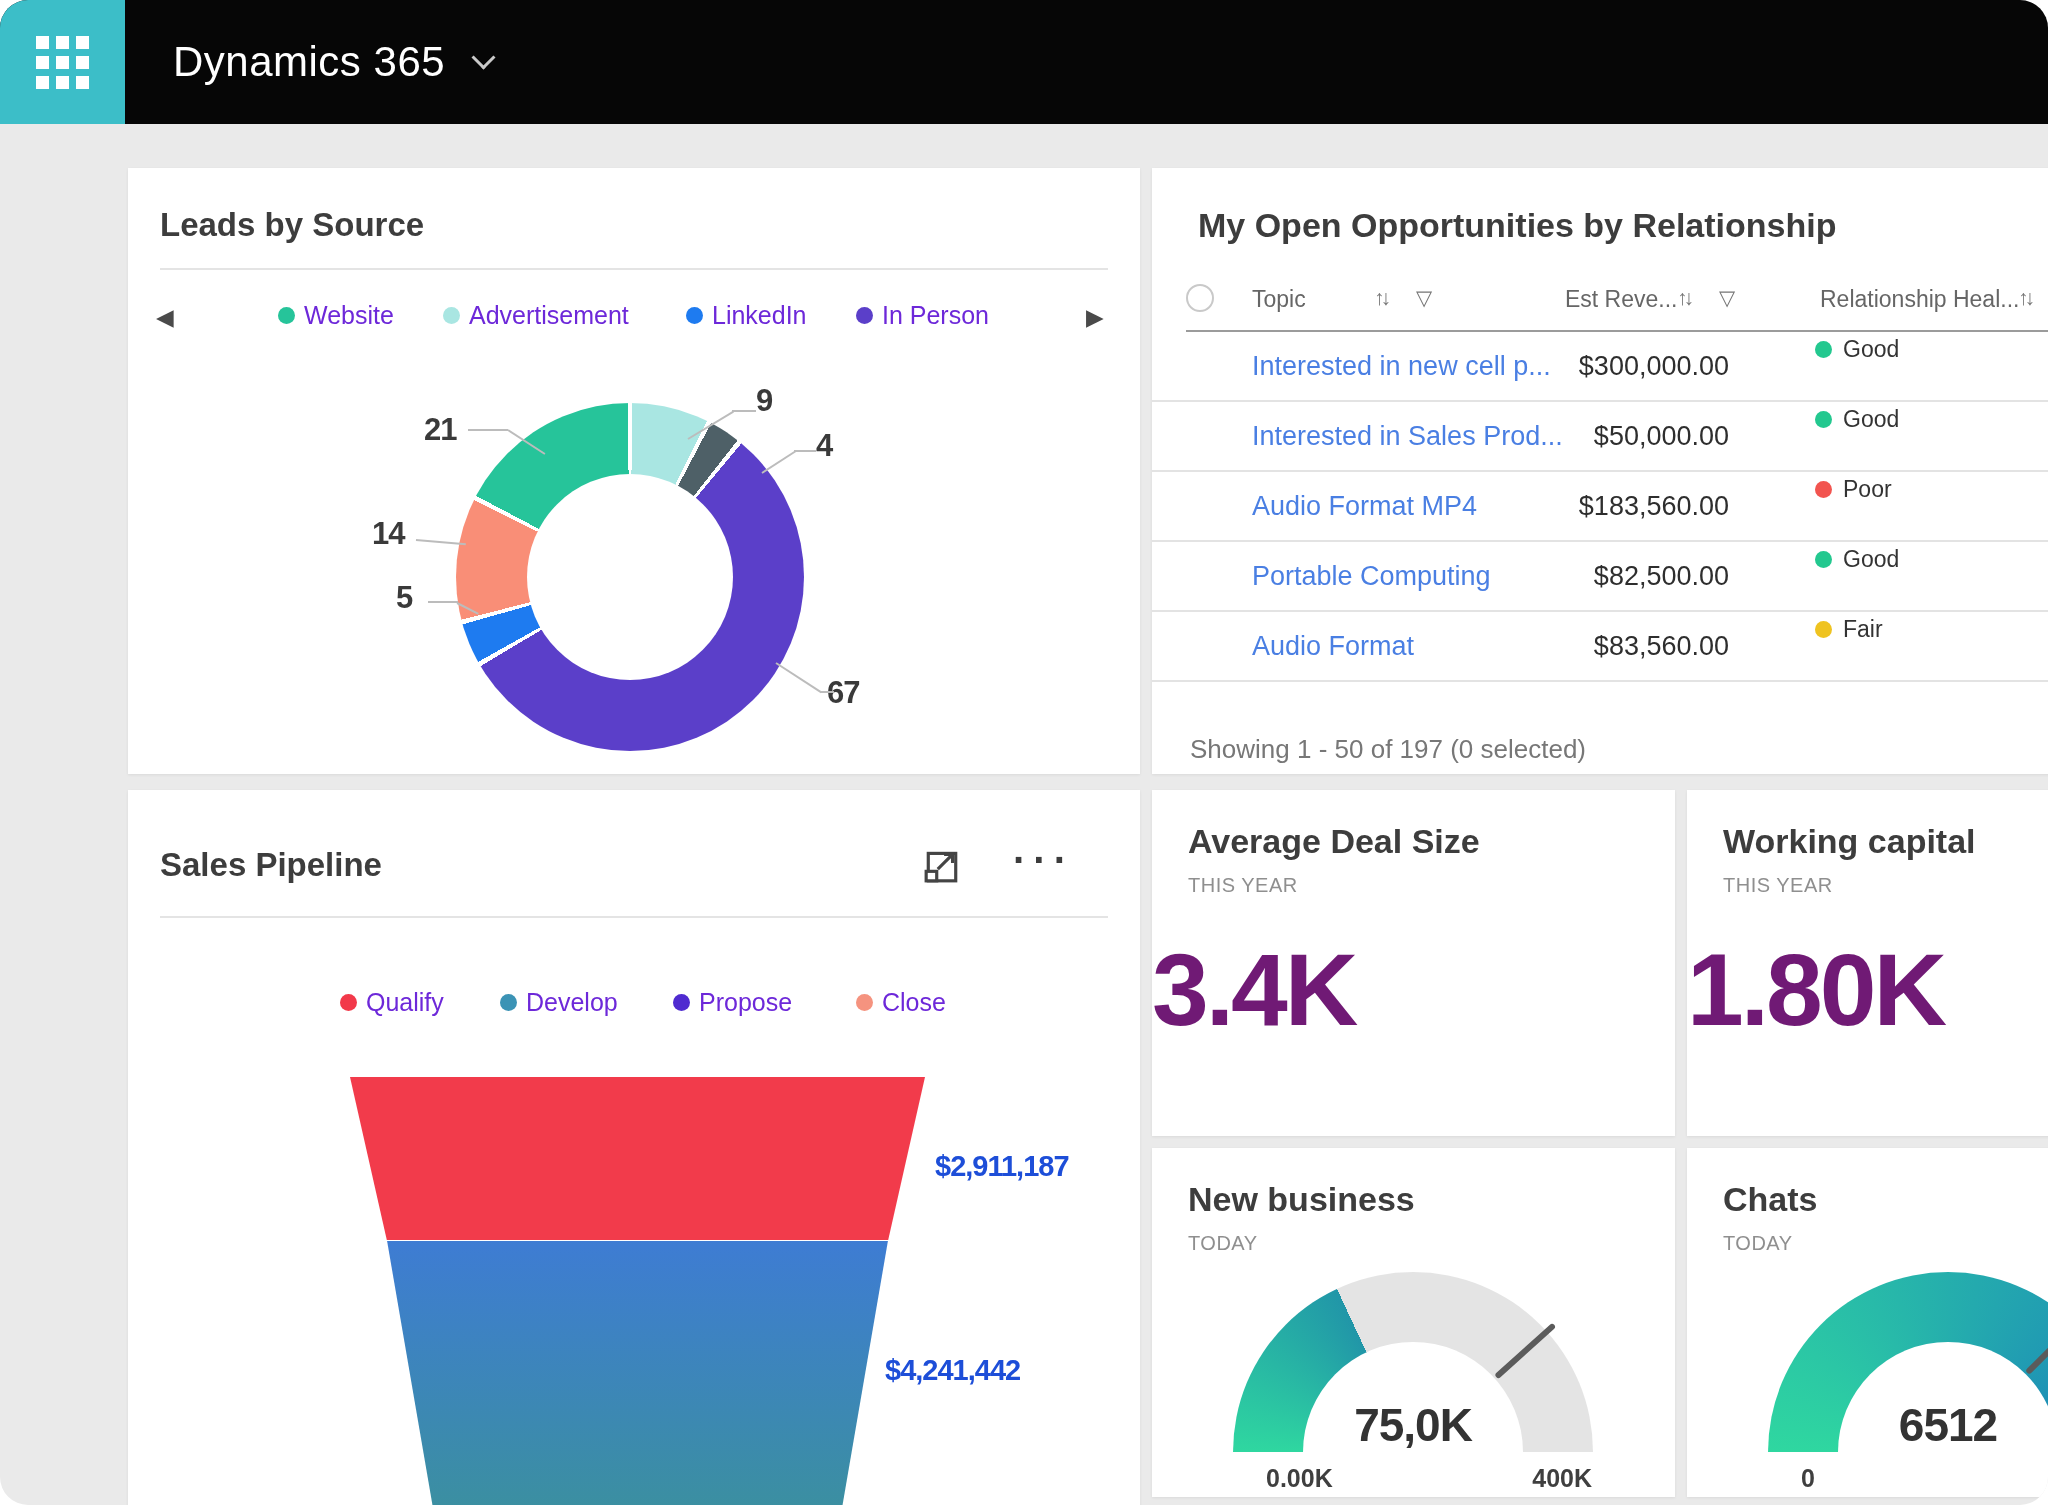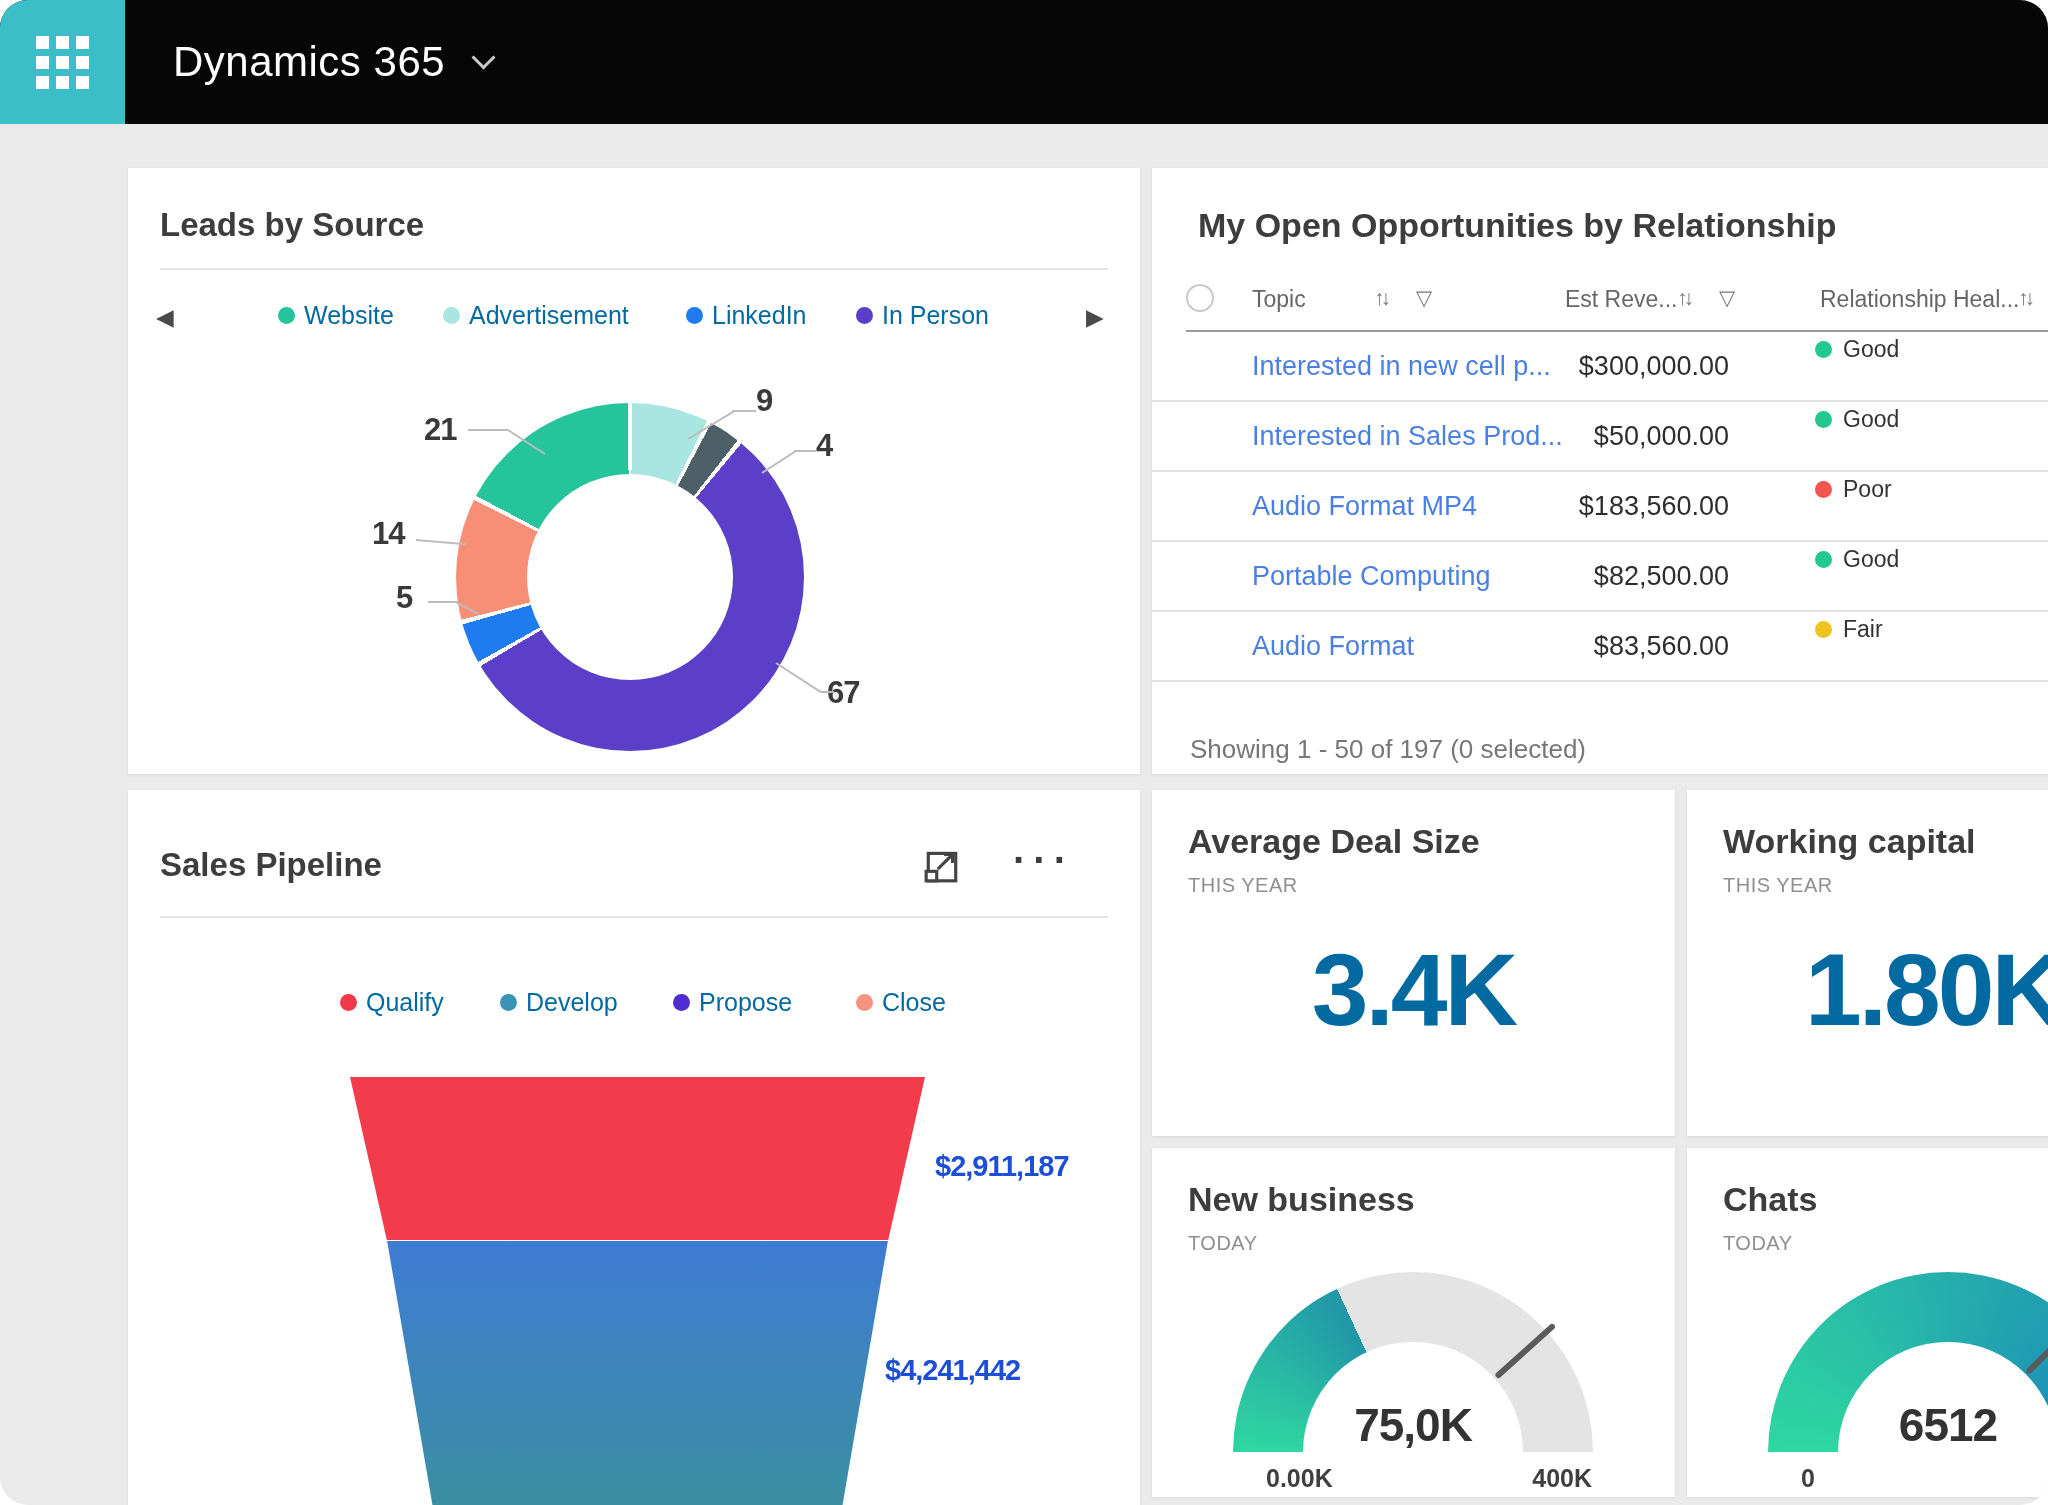--- a/index.html
+++ b/index.html
@@ -23,21 +23,21 @@
 
   .leads-card   { left:128px;  top:168px;  width:1012px; height:606px; }
   .opps-card    { left:1152px; top:168px;  width:1012px; height:606px; }
   .pipe-card    { left:128px;  top:790px;  width:1012px; height:760px; }
   .avg-card     { left:1152px; top:790px;  width:523px;  height:346px; cursor:pointer; }
   .wc-card      { left:1687px; top:790px;  width:523px;  height:346px; cursor:pointer; }
   .nb-card      { left:1152px; top:1148px; width:523px;  height:349px; cursor:pointer; }
   .chats-card   { left:1687px; top:1148px; width:523px;  height:349px; cursor:pointer; }
 
   
-  .lg-item { position:absolute; display:flex; align-items:center; gap:9px; font-size:25px; color:#0369a1; cursor:pointer; }
+  .lg-item { position:absolute; display:flex; align-items:center; gap:9px; font-size:25px; color:#6d28d9; cursor:pointer; }
   .lg-item .dot { width:17px; height:17px; border-radius:50%; flex:0 0 auto; }
   .lg-arrow { position:absolute; font-size:23px; color:#4a4a4a; cursor:pointer; }
 
   
   .donut { position:absolute; left:328px; top:235px; width:348px; height:348px; border-radius:50%; cursor:pointer; }
   .donut .hole { position:absolute; inset:71px; border-radius:50%; background:#fff; }
   .co { position:absolute; font-size:31px; font-weight:700; color:#3a3a3a; letter-spacing:-1px; }
   .co-21 { left:296px; top:244px; } .co-9 { left:628px; top:215px; } .co-4 { left:688px; top:260px; }
   .co-14 { left:244px; top:348px; } .co-5 { left:268px; top:412px; } .co-67 { left:699px; top:507px; }
   .cl { position:absolute; height:2px; background:#bcbcbc; transform-origin:0 50%; }
@@ -76,21 +76,21 @@
   .pipe-lg-p { left:545px; top:198px; } .pipe-lg-c { left:728px; top:198px; }
   .funnel { position:absolute; left:222px; top:287px; width:575px; cursor:pointer; }
   .f-qualify { height:163px; clip-path:polygon(0% 0%, 100% 0%, 93.6% 100%, 6.4% 100%); }
   .f-develop { height:266px; margin-top:1px; clip-path:polygon(6.45% 0%, 93.55% 0%, 85.6% 100%, 14.4% 100%); }
   .f-label { position:absolute; font-size:29px; font-weight:700; color:#1d4ed8; letter-spacing:-1px; }
   .f-label1 { left:807px; top:360px; } .f-label2 { left:757px; top:564px; }
 
   
   .kpi-title { position:absolute; left:36px; top:32px; font-size:34px; font-weight:700; color:#3d3d3d; }
   .kpi-period { position:absolute; left:36px; top:84px; font-size:20px; color:#8f8f8f; letter-spacing:.5px; }
-  .kpi-value { position:absolute; left:0; right:0; top:142px; text-align:center; font-size:102px; font-weight:700; color:#0369a1; letter-spacing:-3px; }
+  .kpi-value { position:absolute; left:0; right:0; top:142px; text-align:left; font-size:102px; font-weight:700; color:#701a75; letter-spacing:-3px; }
   .wc-card .kpi-value { right:30px; }
 
   
   .gauge { position:absolute; left:81px; top:124px; width:360px; height:180px; overflow:hidden; }
   .gauge .arc { position:absolute; left:0; top:0; width:360px; height:360px; border-radius:50%; }
   .gauge .hole { position:absolute; left:70px; top:70px; width:220px; height:220px; border-radius:50%; background:#fff; }
   .gauge .marker { position:absolute; left:180px; top:177px; width:78px; height:6px; background:#5B5B5B; border-radius:3px; transform-origin:0 50%; }
   .gauge .gval { position:absolute; left:0; right:0; bottom:0; text-align:center; font-size:46px; font-weight:700; color:#333; letter-spacing:-1px; }
   .gminmax { position:absolute; left:114px; top:316px; width:326px; display:flex; justify-content:space-between; font-size:25px; font-weight:700; color:#3f3f3f; }
 </style>

